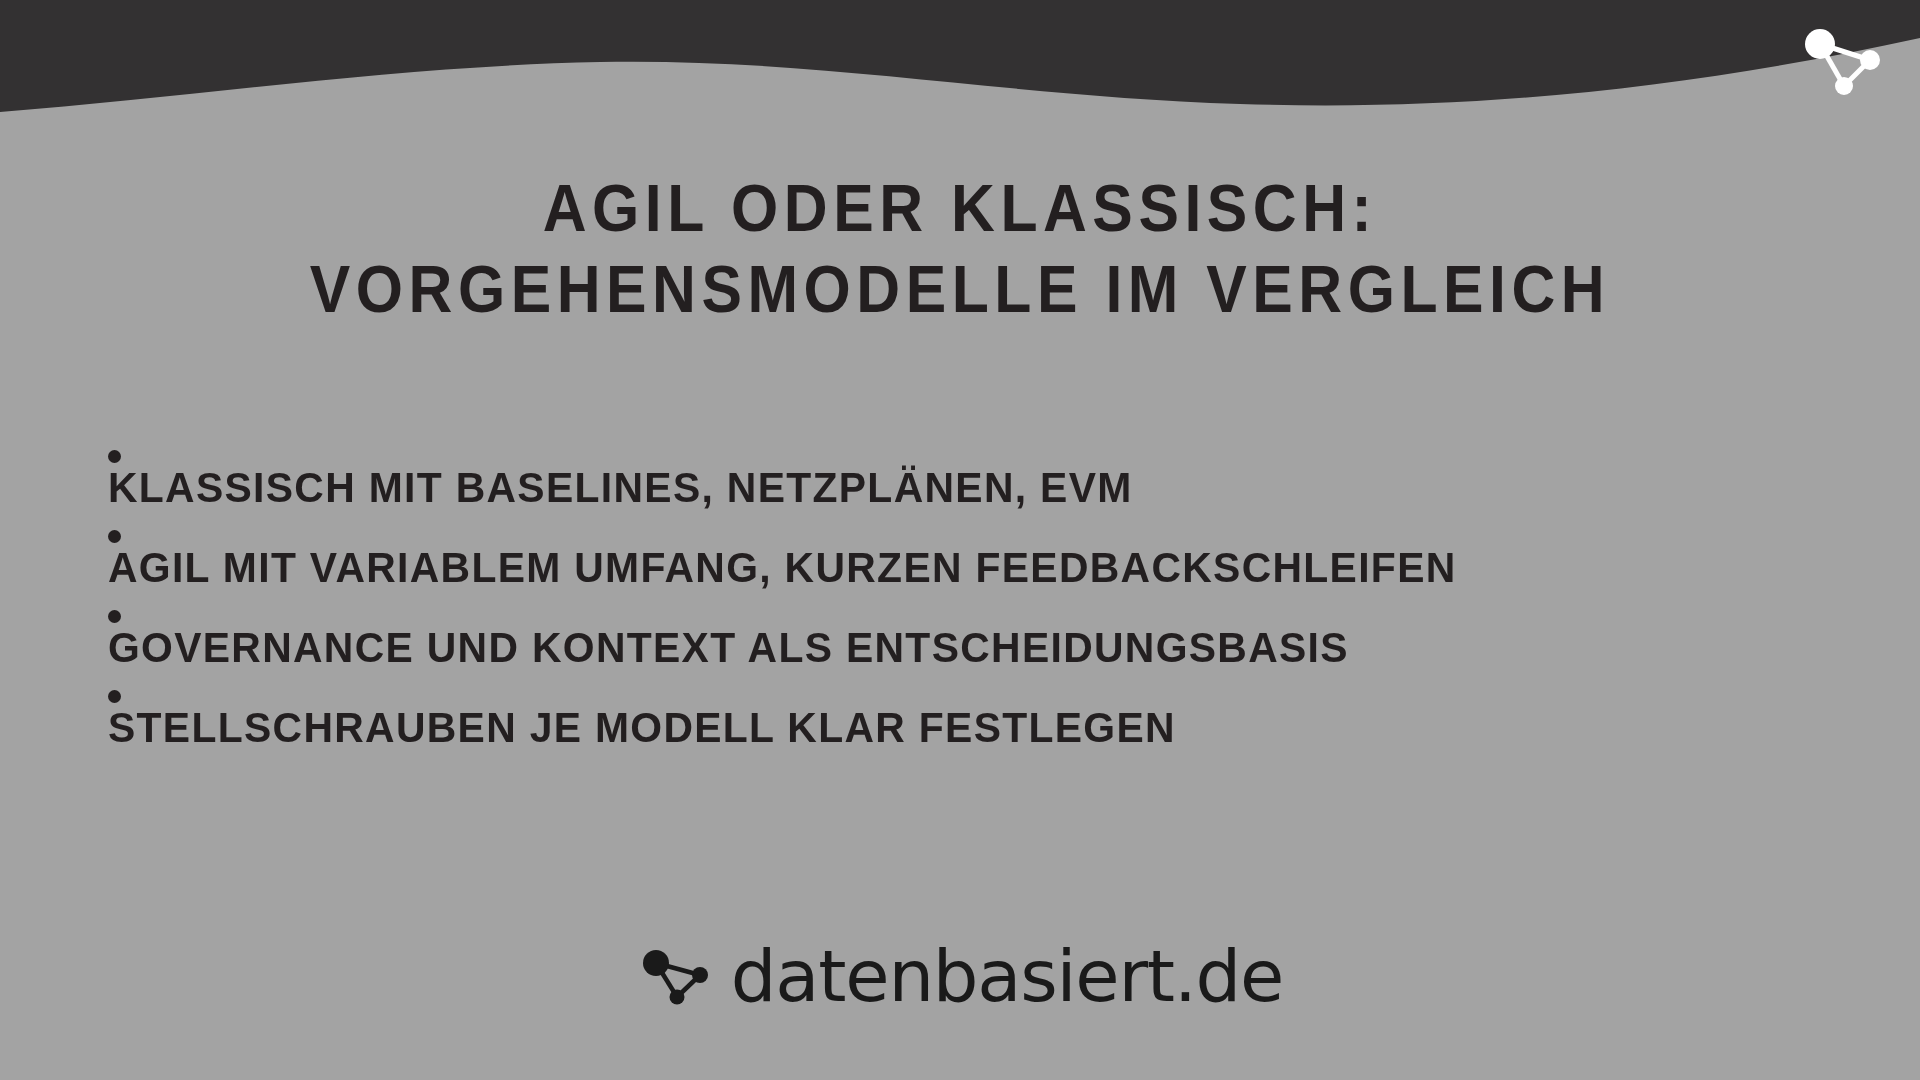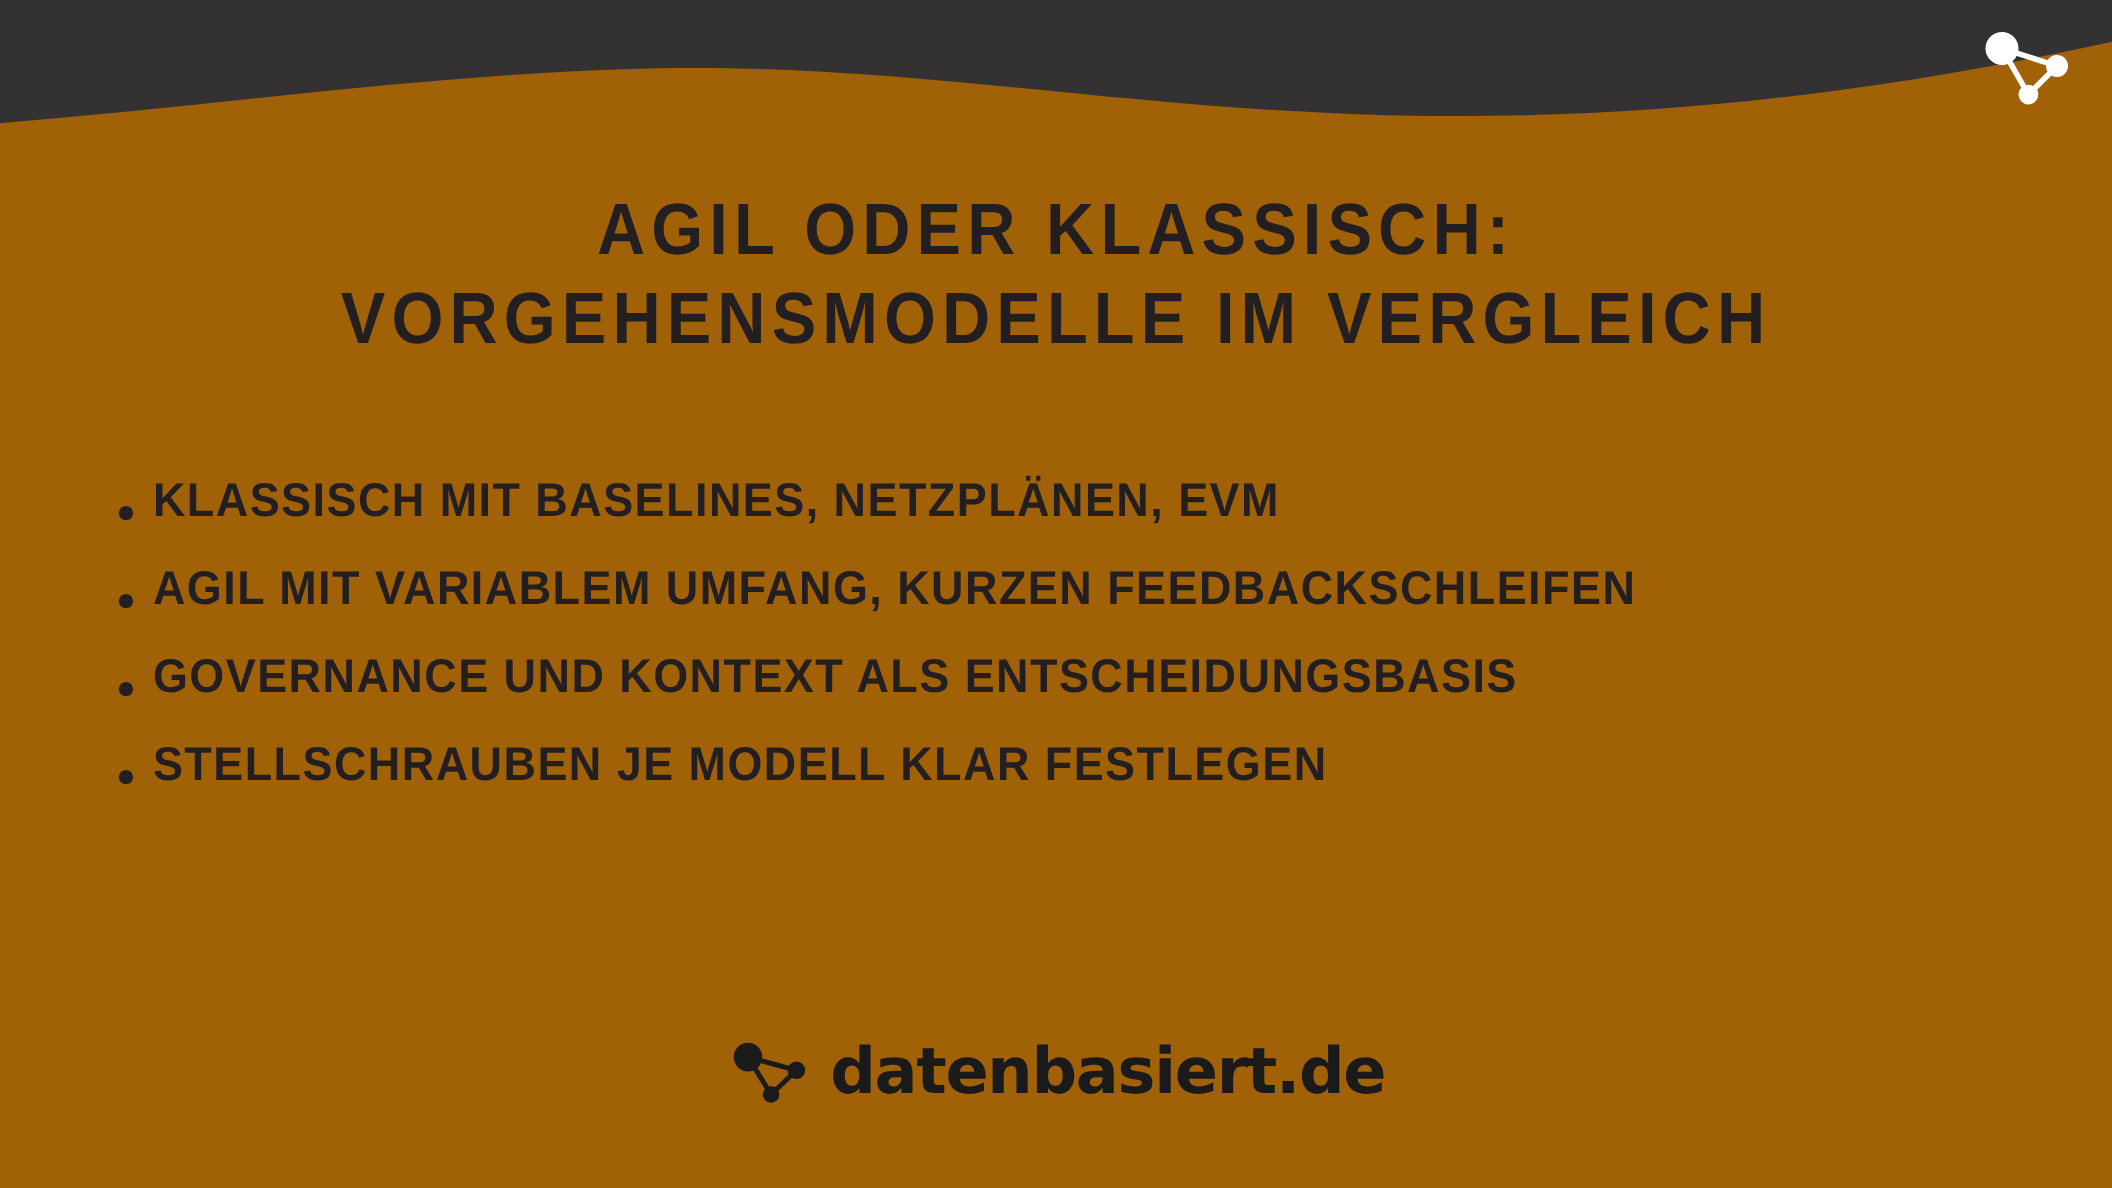--- a/index.html
+++ b/index.html
@@ -13,21 +13,21 @@
     background: #efefef;
     font-family: "Liberation Sans", sans-serif;
     overflow: hidden;
     position: relative;
   }
 
   #slide {
     position: relative;
     width: 1920px;
     height: 1080px;
-    background: #a16207;
+    background: #a3a3a3;
     overflow: hidden;
   }
 
   
   .header-wave {
     position: absolute;
     top: 0;
     left: 0;
     width: 1920px;
     height: 150px;
@@ -83,23 +83,24 @@
     top: 430px;
     left: 108px;
     width: 1720px;
     margin: 0;
     padding: 0;
     list-style: none;
     z-index: 2;
   }
   .bullet-item {
     display: flex;
-    align-items: center;
+    align-items: flex-start;
     margin: 0 0 28px 0;
     height: 52px;
+    flex-direction: column;
   }
   .bullet-item:last-child {
     margin-bottom: 0;
   }
   .bullet-dot {
     flex: 0 0 auto;
     width: 13px;
     height: 13px;
     border-radius: 50%;
     background: #231f20;
@@ -135,22 +136,22 @@
     height: 68px;
     margin-right: 12px;
   }
   .footer-mark svg {
     display: block;
     width: 82px;
     height: 68px;
   }
   .footer-wordmark {
     font-family: "DejaVu Sans", sans-serif;
-    font-size: 58px;
-    font-weight: 700;
+    font-size: 72px;
+    font-weight: 400;
     letter-spacing: -1.2px;
     color: #1a1a1a;
     line-height: 1;
   }
 </style>
 </head>
 <body>
 
 <div id="slide">
 

